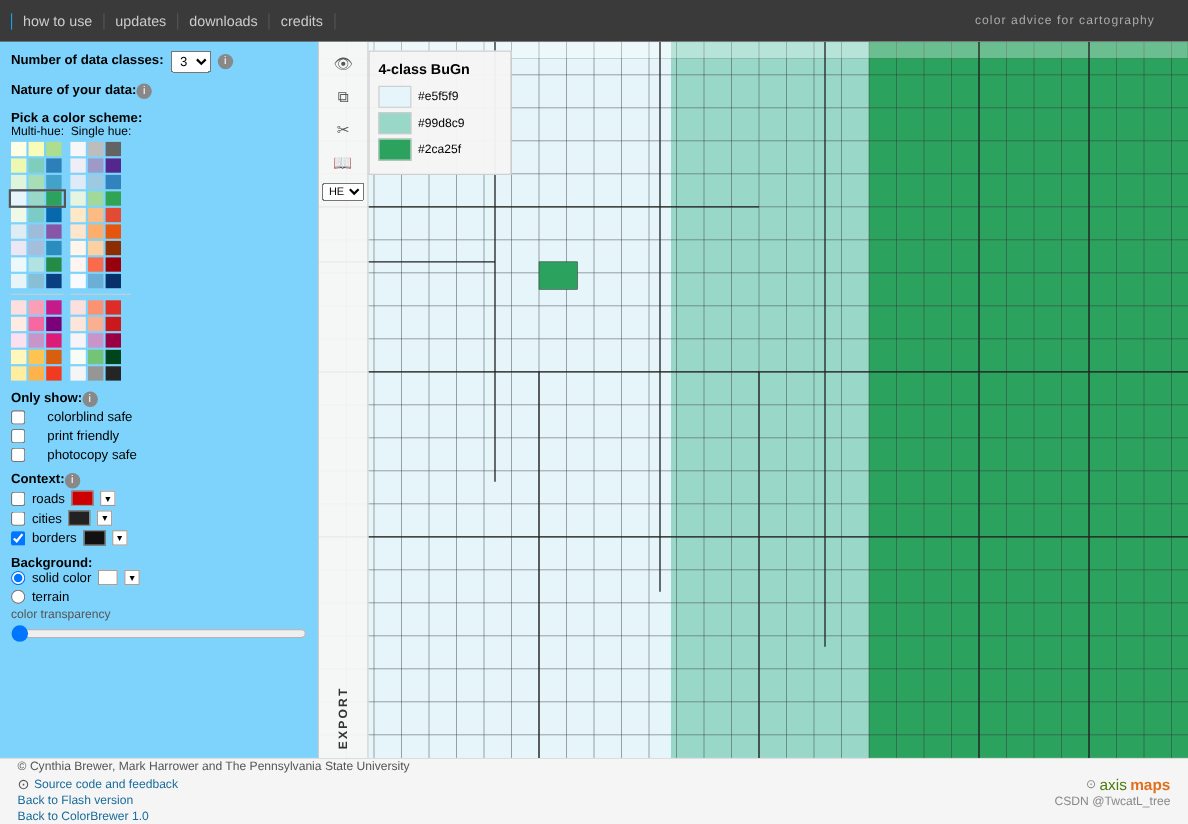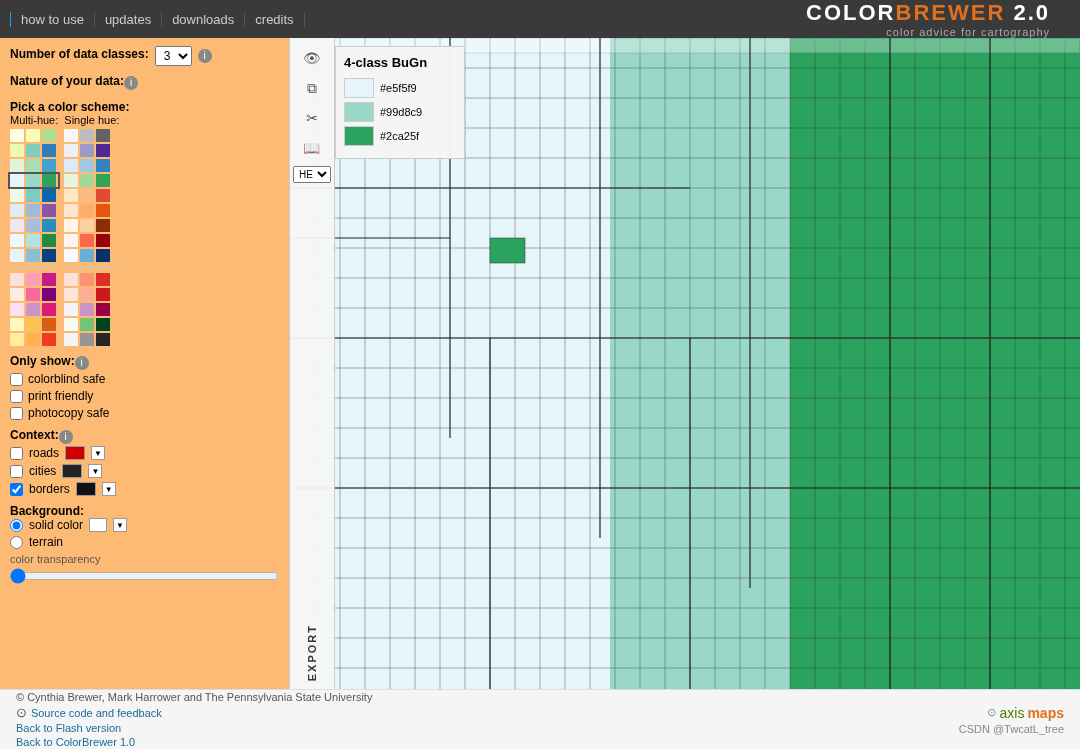--- a/index.html
+++ b/index.html
@@ -44,21 +44,21 @@
       text-align: right;
     }
 
     .main-layout {
       display: flex;
       height: calc(749px - 38px - 60px);
     }
 
     .sidebar {
       width: 290px;
-      background: #fdba74;
+      background: #7dd3fc;
       border-right: 1px solid #ccc;
       padding: 8px 10px;
       overflow-y: auto;
       flex-shrink: 0;
     }
 
     .section-title {
       font-weight: bold;
       font-size: 12px;
       margin-bottom: 4px;
@@ -126,21 +126,21 @@
       border-top: 1px solid #ccc;
       margin: 3px 0;
     }
 
     .only-show {
       margin-bottom: 8px;
     }
     .checkbox-row {
       display: flex;
       align-items: center;
-      gap: 5px;
+      gap: 20px;
       margin-bottom: 3px;
       font-size: 12px;
     }
 
     .context-section { margin-bottom: 8px; }
     .context-row {
       display: flex;
       align-items: center;
       gap: 6px;
       margin-bottom: 4px;
@@ -306,21 +306,20 @@
 <body>
 
 <div class="top-nav">
   <div class="top-nav-links">
     <a>how to use</a>
     <a>updates</a>
     <a>downloads</a>
     <a>credits</a>
   </div>
   <div class="top-nav-brand">
-    <span>COLOR<span class="brand-orange">BREWER</span> 2.0</span>
     <span class="brand-sub">color advice for cartography</span>
   </div>
 </div>
 
 <div class="main-layout">
 
   <div class="sidebar">
 
     <div class="num-classes-row">
       <span class="section-title">Number of data classes:</span>

